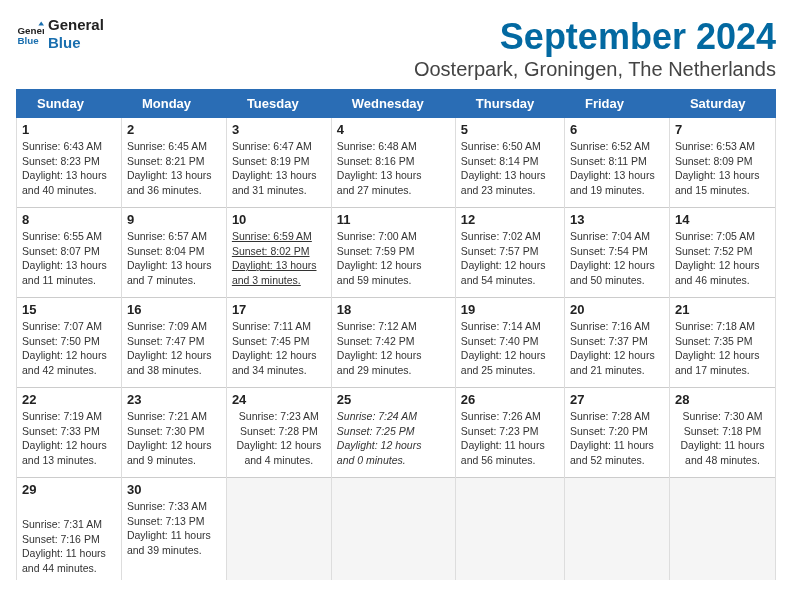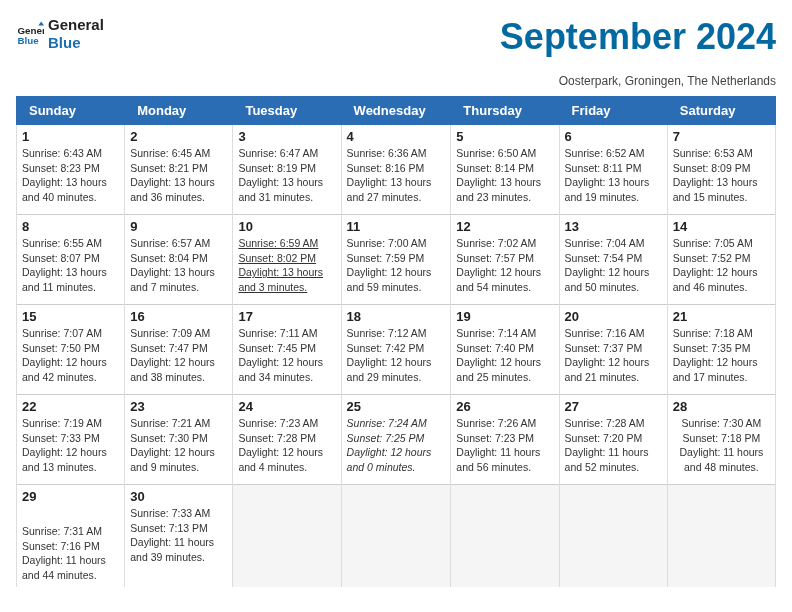--- a/index.html
+++ b/index.html
@@ -27,35 +27,34 @@
     }
     .title-area {
       text-align: right;
     }
     .month-title {
       font-size: 36px;
       font-weight: bold;
       color: #0369a1;
     }
     .location-title {
-      font-size: 12px;
+      font-size: 20px;
       color: #444;
-      margin-top: 16px;
     }
     table {
       width: 100%;
       border-collapse: collapse;
       font-size: 11px;
     }
     thead tr th {
       background: #2a6db5;
       color: #fff;
       font-size: 13px;
       font-weight: bold;
-      padding: 6px 12px;
+      padding: 6px 20px;
       text-align: left;
       border: 1px solid #2a6db5;
     }
     tbody tr {
       border-bottom: 1px solid #ccc;
     }
     tbody tr:last-child {
       border-bottom: none;
     }
     td {
@@ -139,21 +138,21 @@
         </td>
         <td>
           <span class="day-num">3</span>
           <div class="day-info" style="white-space: pre-line;">Sunrise: 6:47 AM
 Sunset: 8:19 PM
 Daylight: 13 hours
 and 31 minutes.</div>
         </td>
         <td>
           <span class="day-num">4</span>
-          <div class="day-info" style="white-space: pre-line;">Sunrise: 6:36 AM
+          <div class="day-info" style="white-space: pre-line;">Sunrise: 6:48 AM
 Sunset: 8:16 PM
 Daylight: 13 hours
 and 27 minutes.</div>
         </td>
         <td>
           <span class="day-num">5</span>
           <div class="day-info" style="white-space: pre-line;">Sunrise: 6:50 AM
 Sunset: 8:14 PM
 Daylight: 13 hours
 and 23 minutes.</div>
@@ -285,21 +284,21 @@
         </td>
         <td>
           <span class="day-num">23</span>
           <div class="day-info" style="white-space: pre-line;">Sunrise: 7:21 AM
 Sunset: 7:30 PM
 Daylight: 12 hours
 and 9 minutes.</div>
         </td>
         <td>
           <span class="day-num">24</span>
-          <div class="day-info" style="white-space: pre-line;">Sunrise: 7:23 AM
+          <div class="day-info" style="white-space: pre-line; text-align: center;">Sunrise: 7:23 AM
 Sunset: 7:28 PM
 Daylight: 12 hours
 and 4 minutes.</div>
         </td>
         <td>
           <span class="day-num">25</span>
           <div class="day-info" style="white-space: pre-line; font-style: italic;">Sunrise: 7:24 AM
 Sunset: 7:25 PM
 Daylight: 12 hours
 and 0 minutes.</div>

